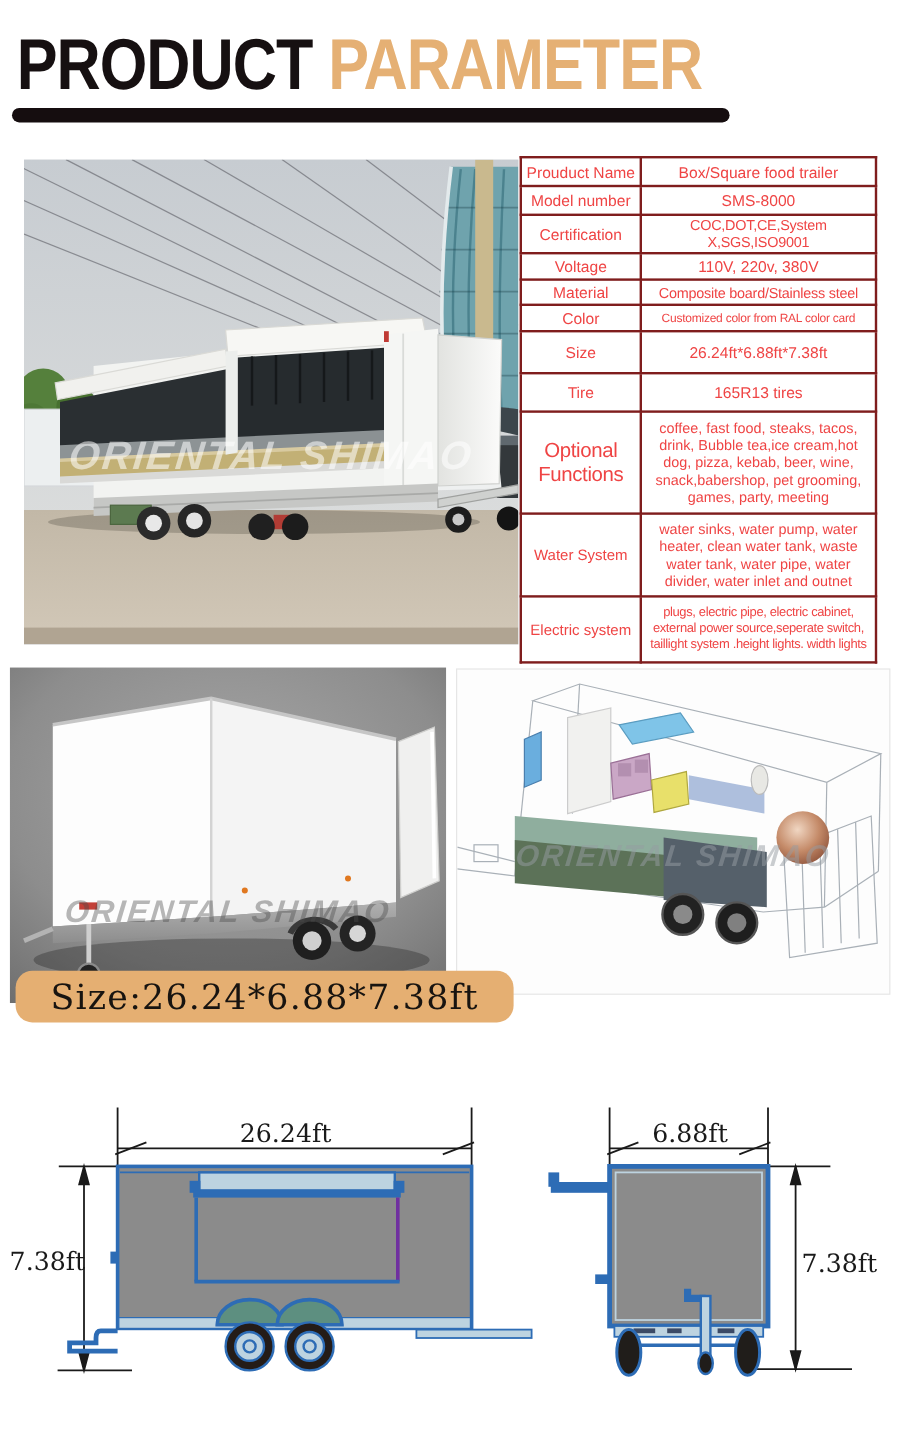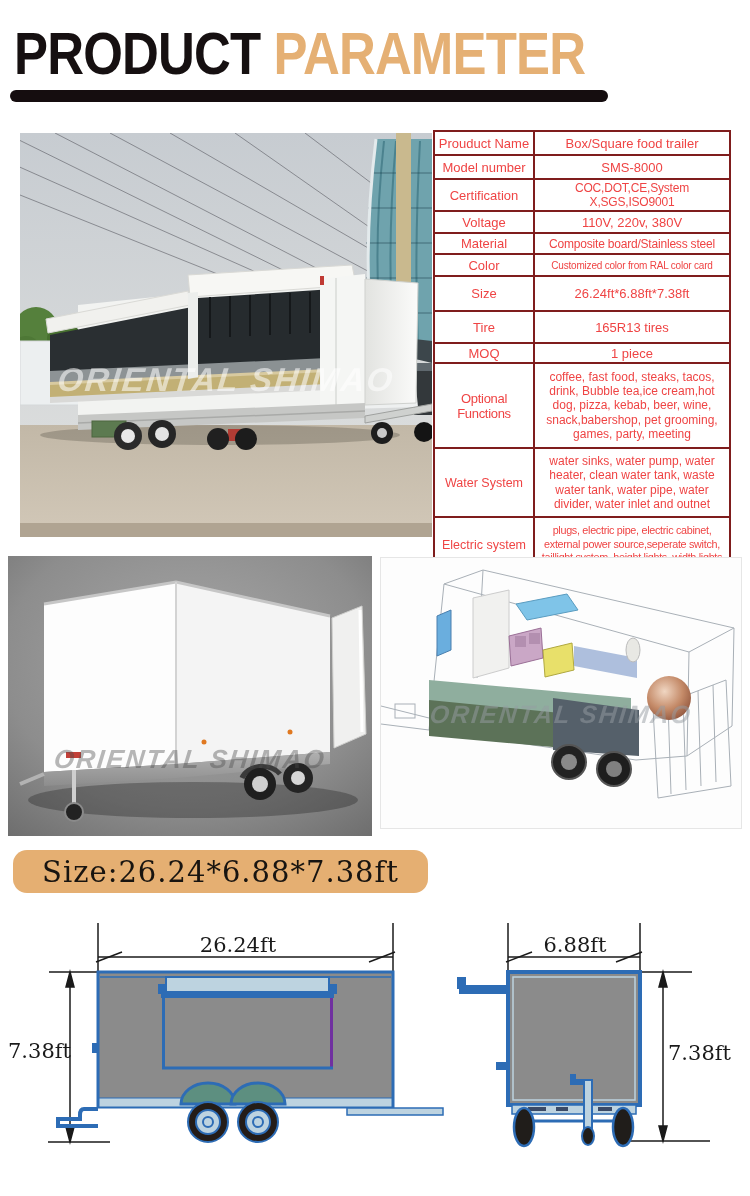--- a/index.html
+++ b/index.html
@@ -21,38 +21,38 @@
   .spec-table td{border:2px solid #7f1d1d;padding:1px 2px;text-align:center;vertical-align:middle;
                  font-weight:normal;color:#ef4444;}
   .spec-table col.c1{width:100px;}
   .spec-table td.lbl{font-size:13px;}
   .spec-table td.val{font-size:13px;}
   tr.r0{height:24px;} tr.r1{height:24px;} tr.r2{height:22px;} tr.r3{height:22px;}
   tr.r4{height:21px;} tr.r5{height:22px;padding-left:34px;} tr.r6{height:35px;} tr.r7{height:32px;}
   tr.r8{height:20px;} tr.r9{height:85px;} tr.r10{height:69px;} tr.r11{height:55px;}
   tr.r2 td.val,tr.r4 td.val{font-size:12px;letter-spacing:-0.2px;}
   tr.r5 td.val{font-size:10px;letter-spacing:-0.2px;}
-  tr.r9 td.lbl{font-size:13px;letter-spacing:-0.3px;}
+  tr.r9 td.lbl{font-size:17px;letter-spacing:-0.3px;}
   tr.r9 td.val{font-size:12px;line-height:1.18;text-align:center;}
   tr.r10 td.lbl,tr.r11 td.lbl{font-size:12.5px;}
   tr.r10 td.val{font-size:12px;line-height:1.18;}
   tr.r11 td.val{font-size:10.8px;line-height:1.25;letter-spacing:-0.3px;}
 
   
   .render{position:absolute;left:8px;top:556px;width:364px;height:280px;overflow:hidden;}
   .layout3d{position:absolute;left:380px;top:557px;width:362px;height:272px;overflow:hidden;
             background:#fdfdfd;border:1px solid #e6e6e6;box-sizing:border-box;}
   .wm{position:absolute;width:100%;text-align:center;font-style:italic;font-weight:900;
       letter-spacing:2px;white-space:nowrap;pointer-events:none;transform:skewX(-6deg);}
   .wm-photo{top:228px;font-size:33px;color:rgba(255,255,255,0.55);}
   .wm-render{top:188px;font-size:26px;color:rgba(75,75,75,0.4);}
   .wm-layout{top:142px;font-size:25px;color:rgba(150,156,162,0.5);}
 
   
-  .banner{position:absolute;left:13px;top:850px;width:415px;height:43px;background:#E5AF72;
+  .banner{position:absolute;left:13px;top:809px;width:415px;height:43px;background:#E5AF72;
           border-radius:14px;display:flex;align-items:center;justify-content:center;}
   .banner span{font-family:"DejaVu Serif",serif;font-size:29px;color:#181410;letter-spacing:1px;}
 
   
   .drawings{position:absolute;left:0;top:905px;width:750px;height:291px;}
   .dimtext{font-family:"DejaVu Serif",serif;font-size:21px;fill:#1a1a1a;}
 </style>
 </head>
 <body>
 
@@ -201,24 +201,20 @@
             <td class="val">Customized color from RAL color card</td>
           </tr>
         <tr class="r6">
             <td class="lbl">Size</td>
             <td class="val">26.24ft*6.88ft*7.38ft</td>
           </tr>
         <tr class="r7">
             <td class="lbl">Tire</td>
             <td class="val">165R13 tires</td>
           </tr>
-        <tr class="r8">
-            <td class="lbl">MOQ</td>
-            <td class="val">1 piece</td>
-          </tr>
         <tr class="r9">
             <td class="lbl">Optional Functions</td>
             <td class="val">coffee, fast food, steaks, tacos, drink, Bubble tea,ice cream,hot dog, pizza, kebab, beer, wine, snack,babershop, pet grooming, games, party, meeting</td>
           </tr>
         <tr class="r10">
             <td class="lbl">Water System</td>
             <td class="val">water sinks, water pump, water heater, clean water tank, waste water tank, water pipe, water divider, water inlet and outnet</td>
           </tr>
         <tr class="r11">
             <td class="lbl">Electric system</td>

